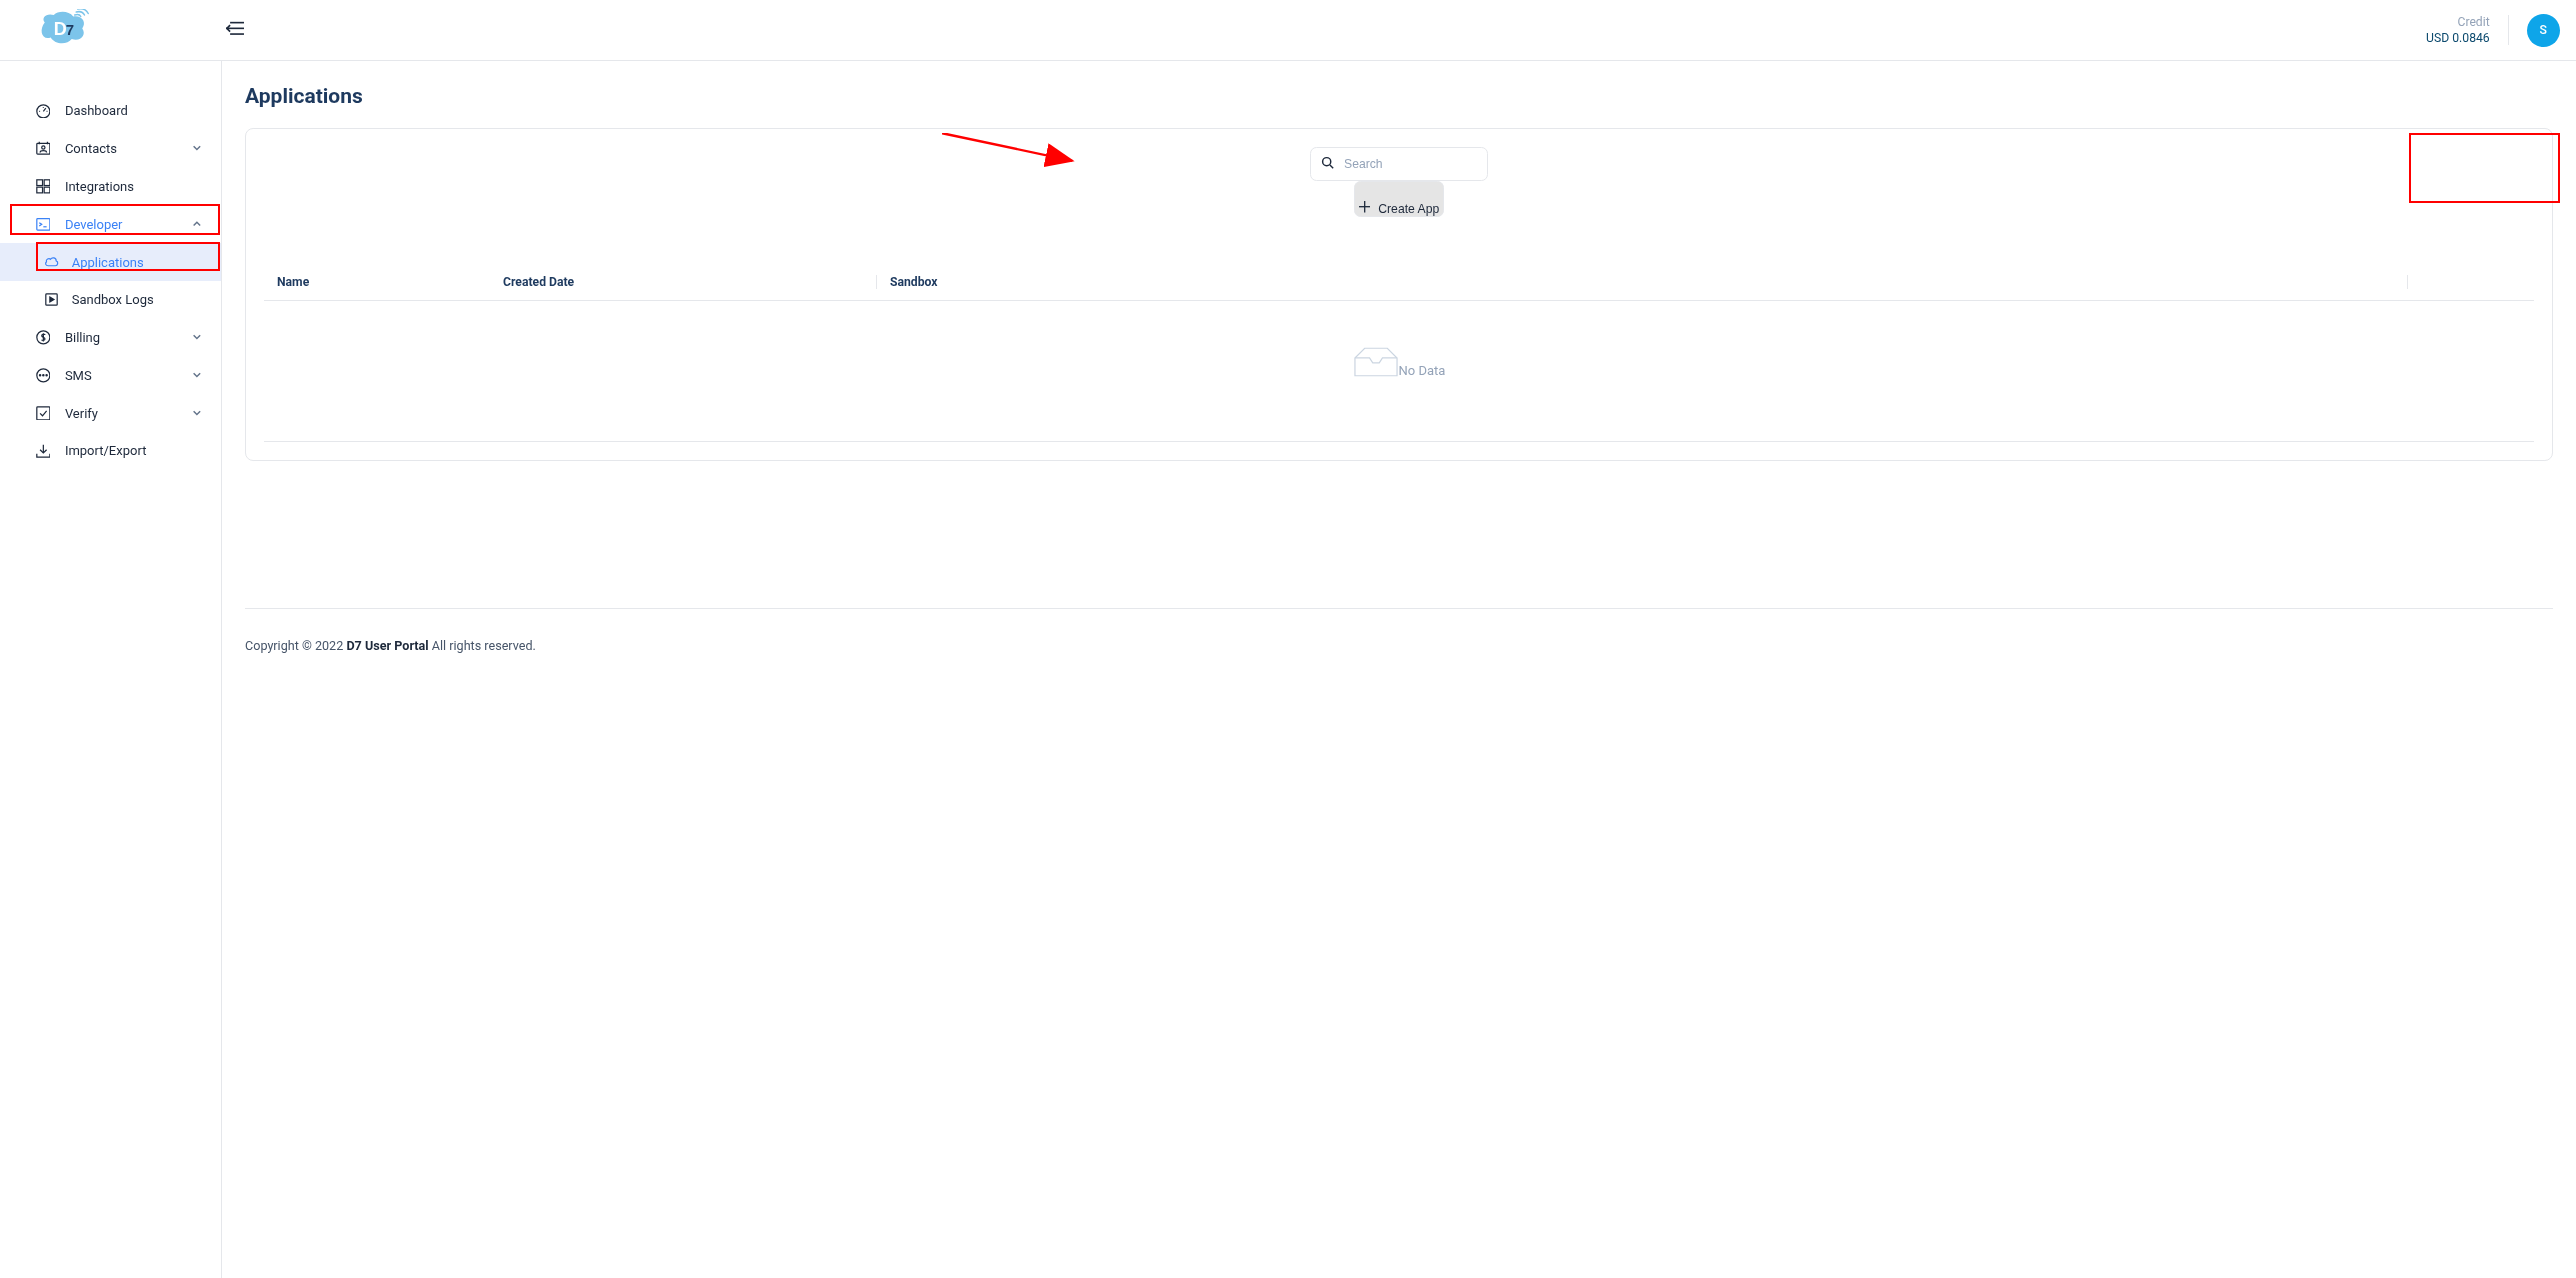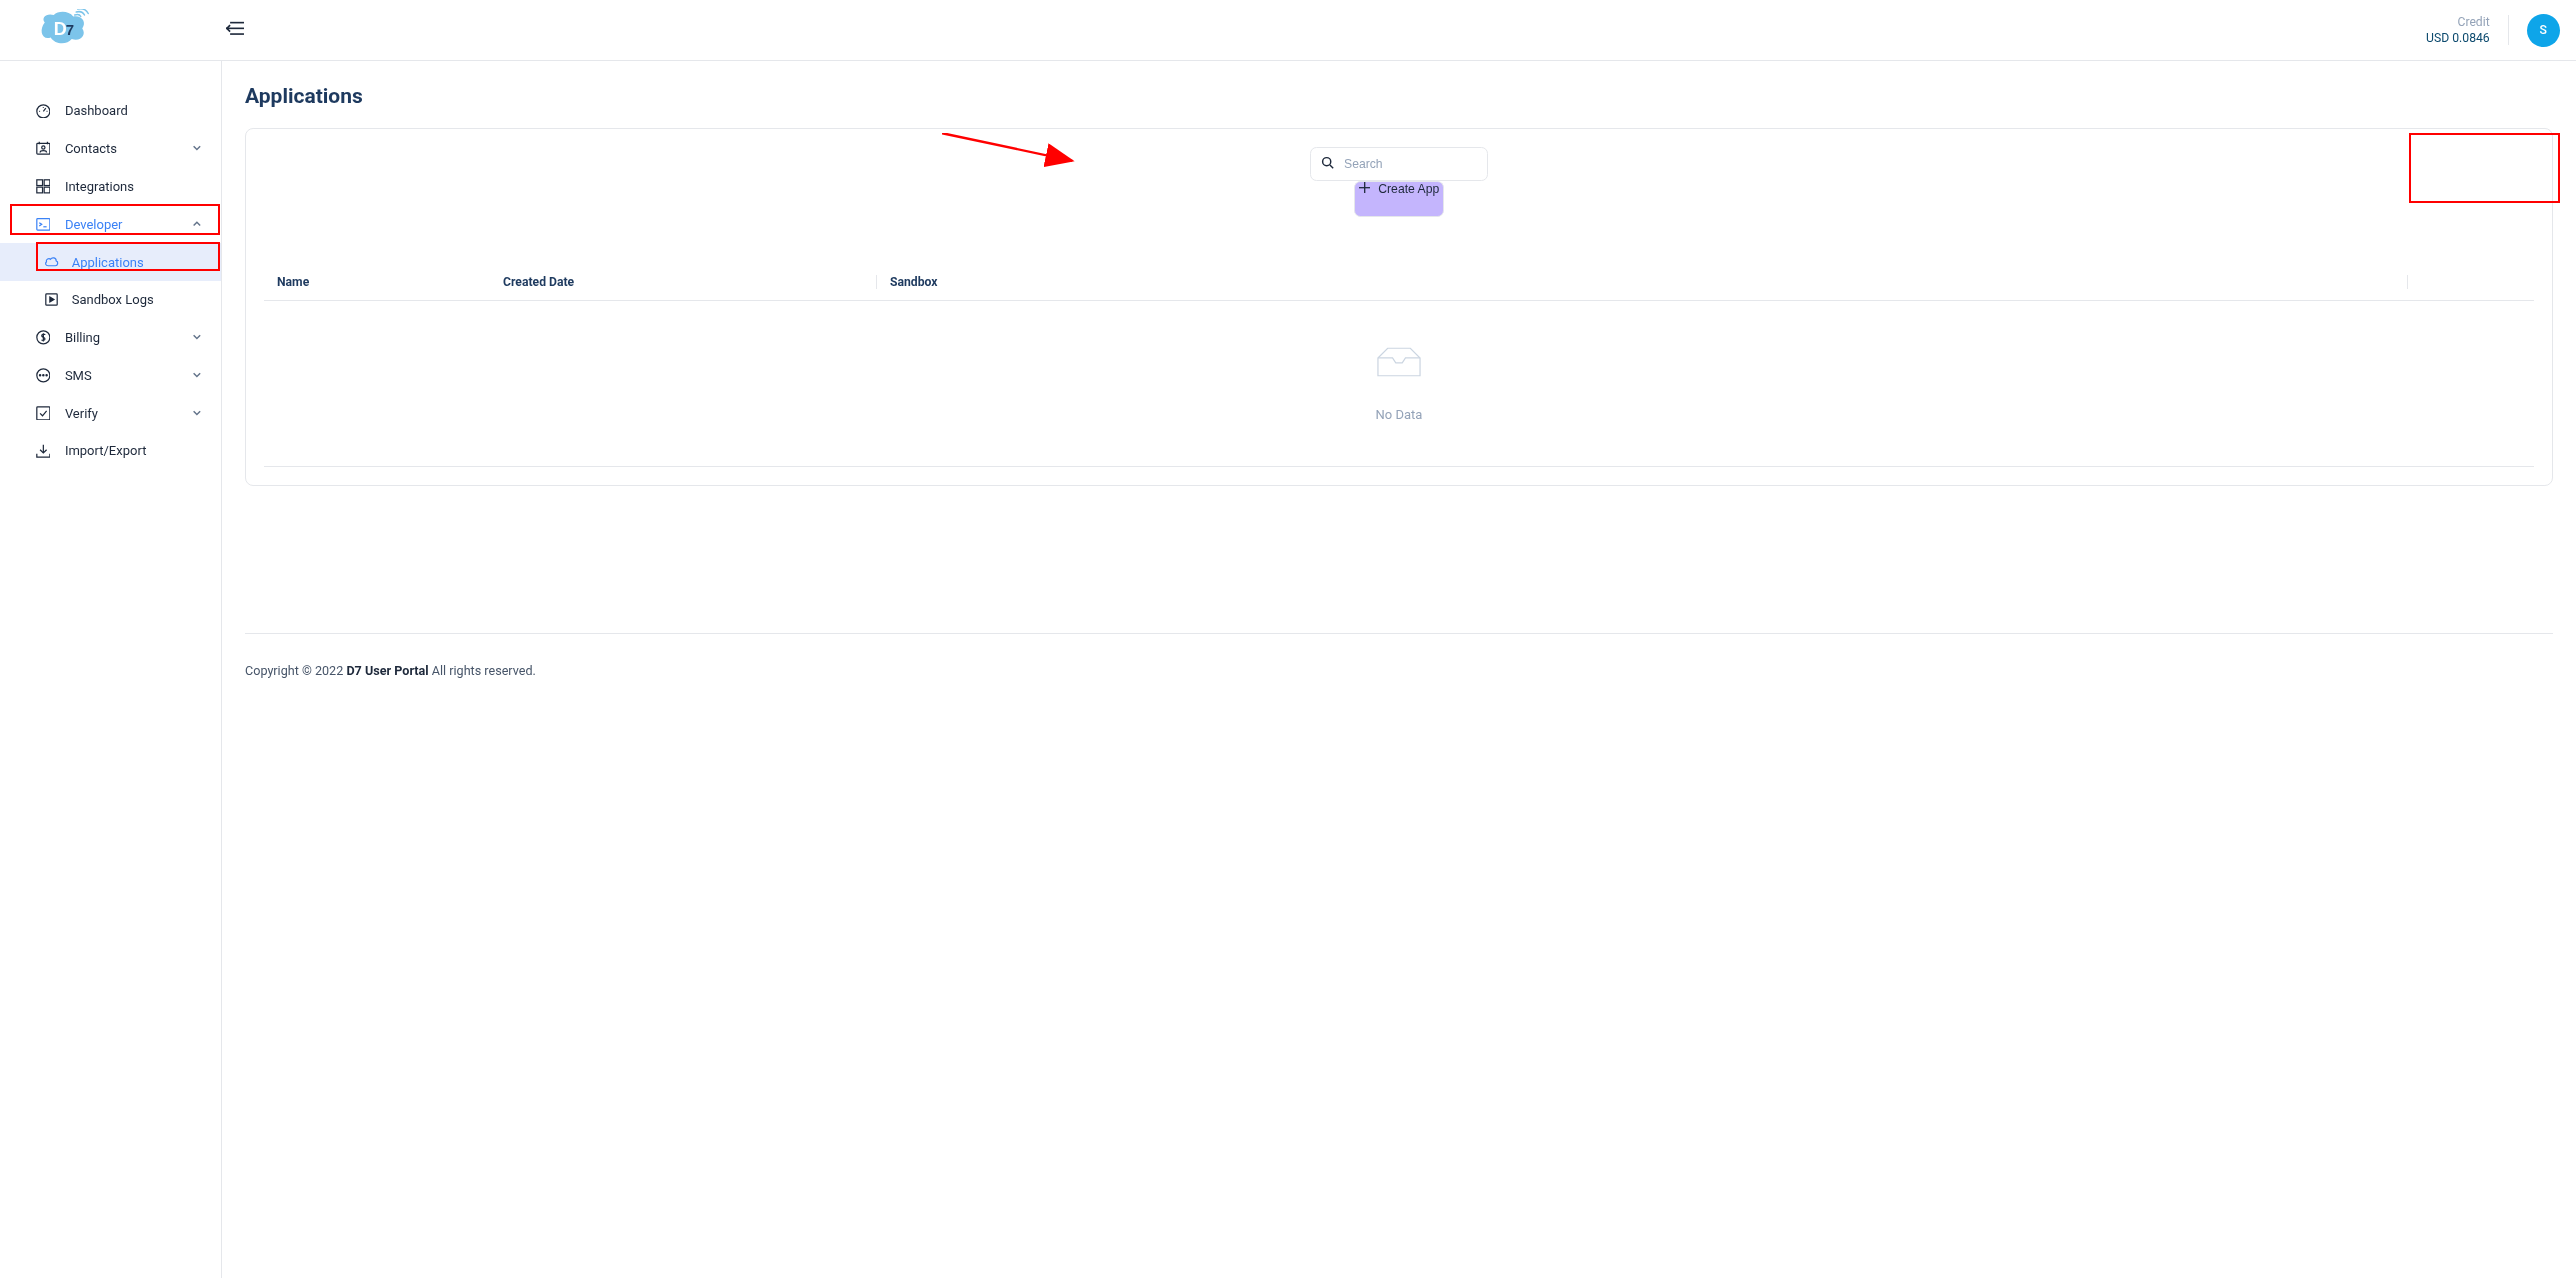--- a/index.html
+++ b/index.html
@@ -168,27 +168,27 @@
     }
     .search-icon {
       position: absolute;
       left: 11.4px;
       top: 50%;
       transform: translateY(-50%);
       color: #1e293b;
     }
     .create-btn {
       display: flex;
-      align-items: flex-start;
+      align-items: flex-end;
       gap: 8.1px;
       height: 36px;
       padding: 0 4px;
       border: 0.8px solid #e5e7eb;
       border-radius: 6.5px;
-      background: #c4b5fd;
+      background: #e5e5e5;
       font-size: 12.2px;
       color: #1e293b;
       cursor: pointer;
     }
     .table-header {
       display: flex;
       border-bottom: 0.8px solid #e5e7eb;
       padding: 11.4px 13px;
     }
     .th {
@@ -196,26 +196,25 @@
       font-size: 12.2px;
       color: #1e3a5f;
       margin-top: 32px;
     }
     .th-name { flex: 0 0 226px; }
     .th-date { flex: 0 0 373px; }
     .th-sandbox { flex: 1; border-left: 0.8px solid #e5e7eb; padding-left: 13px; }
     .th-actions { flex: 0 0 114px; border-left: 0.8px solid #e5e7eb; }
     .empty-state {
       display: flex;
-      flex-direction: column;
+      flex-direction: row;
       align-items: center;
       justify-content: center;
       padding: 44px 0;
       border-bottom: 0.8px solid #e5e7eb;
-      gap: 10px;
     }
     .empty-icon {
       color: #cbd5e1;
       margin-bottom: 14.7px;
     }
     .empty-text {
       color: #94a3b8;
       font-size: 13px;
     }
     .footer {

